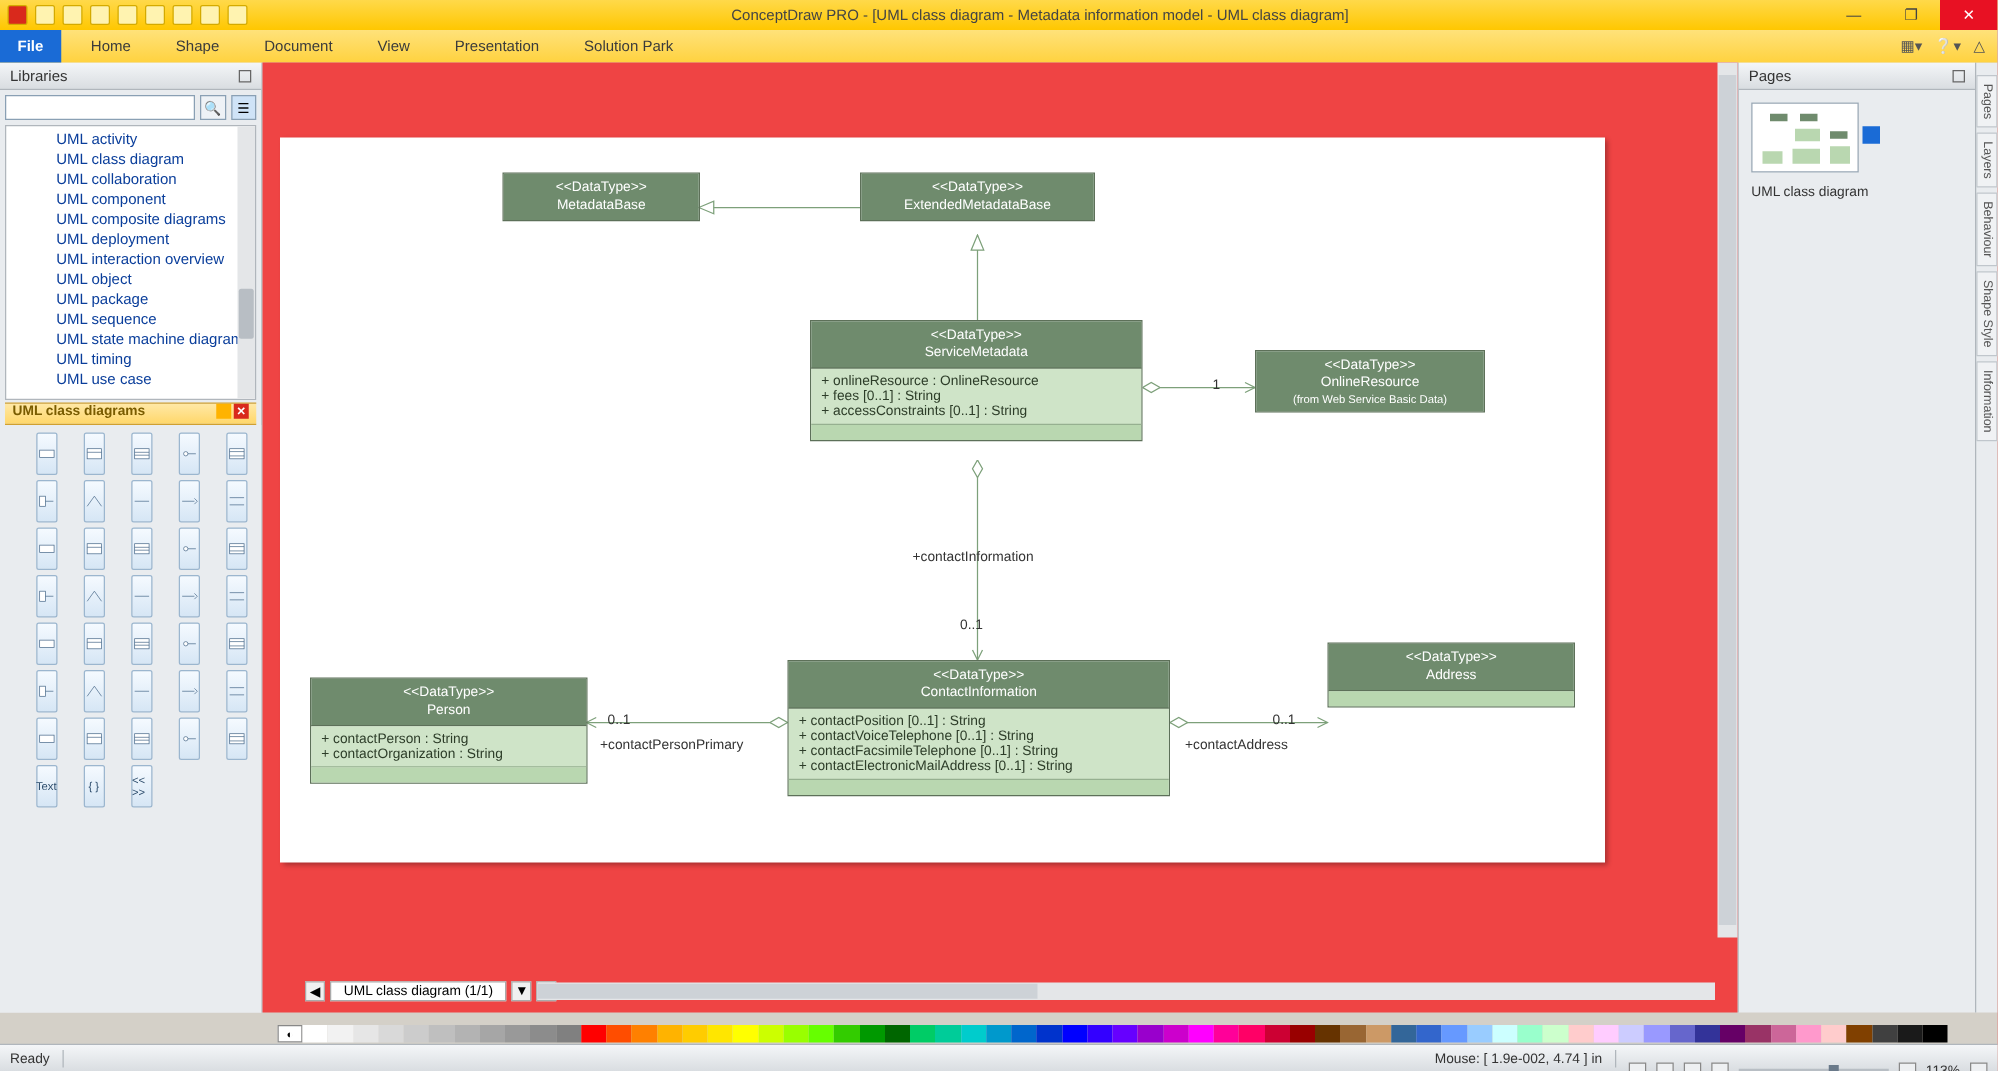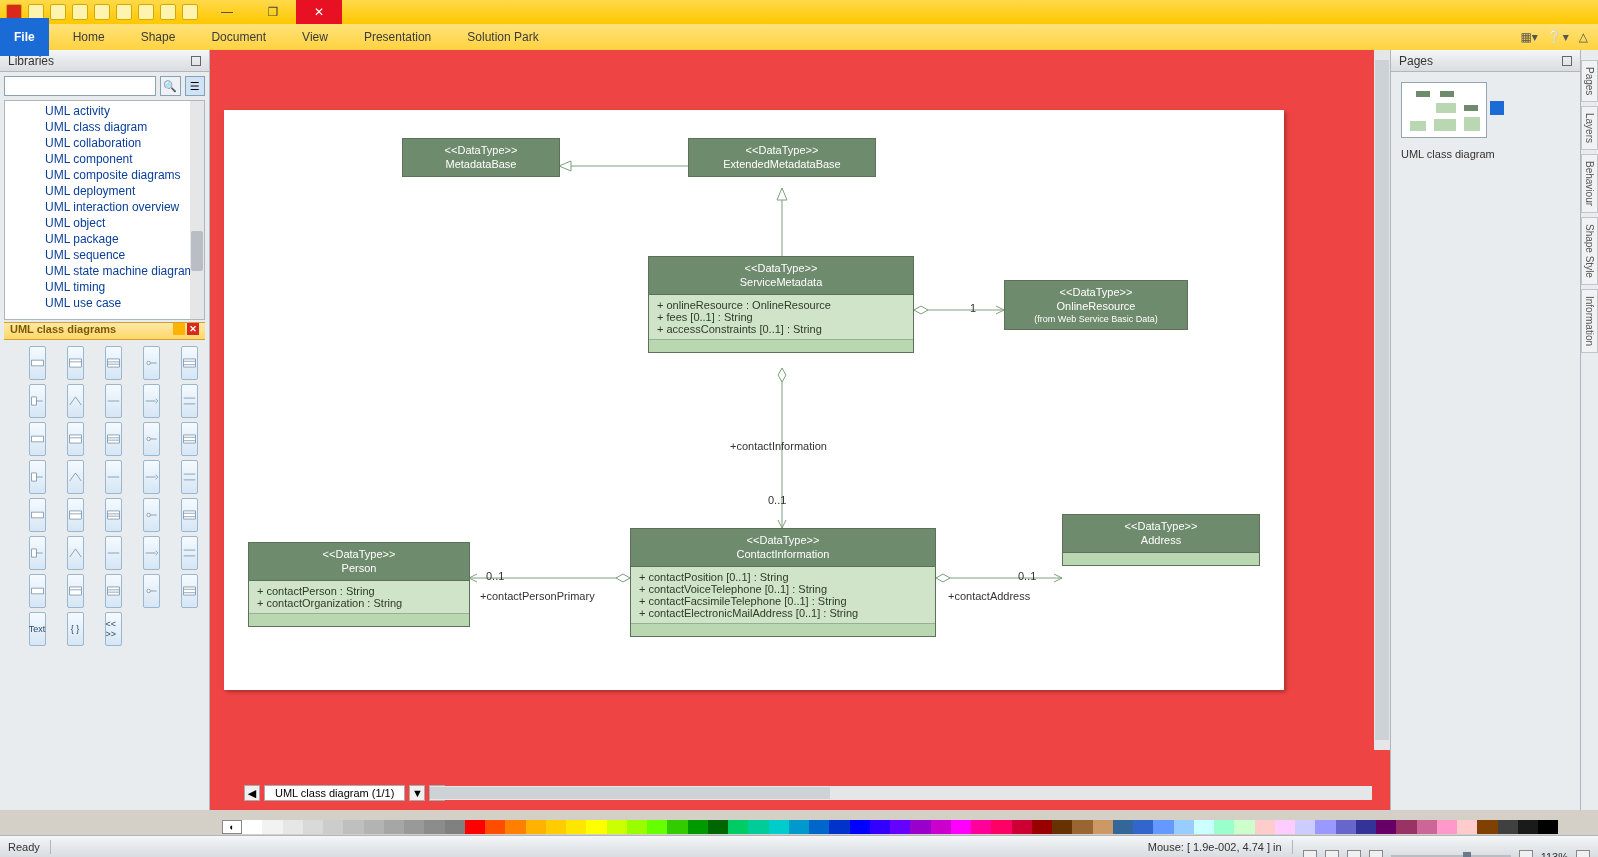--- a/index.html
+++ b/index.html
@@ -9,21 +9,21 @@
 .titlebar { height: 24px; background: linear-gradient(#ffd94a,#ffc700); display: flex; align-items: center; font-size: 12px; color: #5a4a00; }
 .titlebar .qat { display: flex; gap: 6px; padding: 0 6px; }
 .titlebar .qat .qb { width: 16px; height: 16px; background: #fff3b0; border: 1px solid #d4aa00; border-radius: 2px; }
 .titlebar .qat .qb.app { background: #d9291c; }
 .titlebar .title { flex: 1; text-align: center; color: #444; }
 .titlebar .wbtn { width: 46px; height: 24px; display: flex; align-items: center; justify-content: center; color: #444; }
 .titlebar .wbtn.close { background: #e81123; color: #fff; }
 
 
 .ribbon { height: 26px; background: linear-gradient(#ffe27a,#ffd23f); display: flex; align-items: center; font-size: 12px; color: #3b3b3b; position: relative; }
-.ribbon .tab { padding: 0 18px; height: 38px; display: flex; align-items: center; }
+.ribbon .tab { padding: 0 18px; height: 26px; display: flex; align-items: center; }
 .ribbon .tab.file { background: #1a6bd6; color: #fff; font-weight: 600; padding: 0 14px; margin-right: 6px; }
 .ribbon .rright { margin-left: auto; display: flex; gap: 10px; padding-right: 10px; color: #555; }
 
 
 .main { display: flex; height: 760px; }
 
 
 .libs { width: 210px; background: #e9ecef; border-right: 1px solid #b0b6bc; display: flex; flex-direction: column; }
 .panelhdr { height: 22px; background: linear-gradient(#f4f6f8,#d9dde1); border-bottom: 1px solid #b0b6bc; display: flex; align-items: center; padding: 0 8px; font-size: 12px; color: #333; justify-content: space-between; }
 .pinicon { width: 10px; height: 10px; border: 1px solid #666; }
@@ -101,20 +101,21 @@
     <div class="qb app"></div>
     <div class="qb"></div>
     <div class="qb"></div>
     <div class="qb"></div>
     <div class="qb"></div>
     <div class="qb"></div>
     <div class="qb"></div>
     <div class="qb"></div>
     <div class="qb"></div>
   </div>
+  <div class="title">ConceptDraw PRO - [UML class diagram - Metadata information model - UML class diagram]</div>
   <div class="wbtn">—</div>
   <div class="wbtn">❐</div>
   <div class="wbtn close">✕</div>
 </div>
 
 <div class="ribbon">
   <div class="tab file">File</div>
   <div class="tab">Home</div>
   <div class="tab">Shape</div>
   <div class="tab">Document</div>

